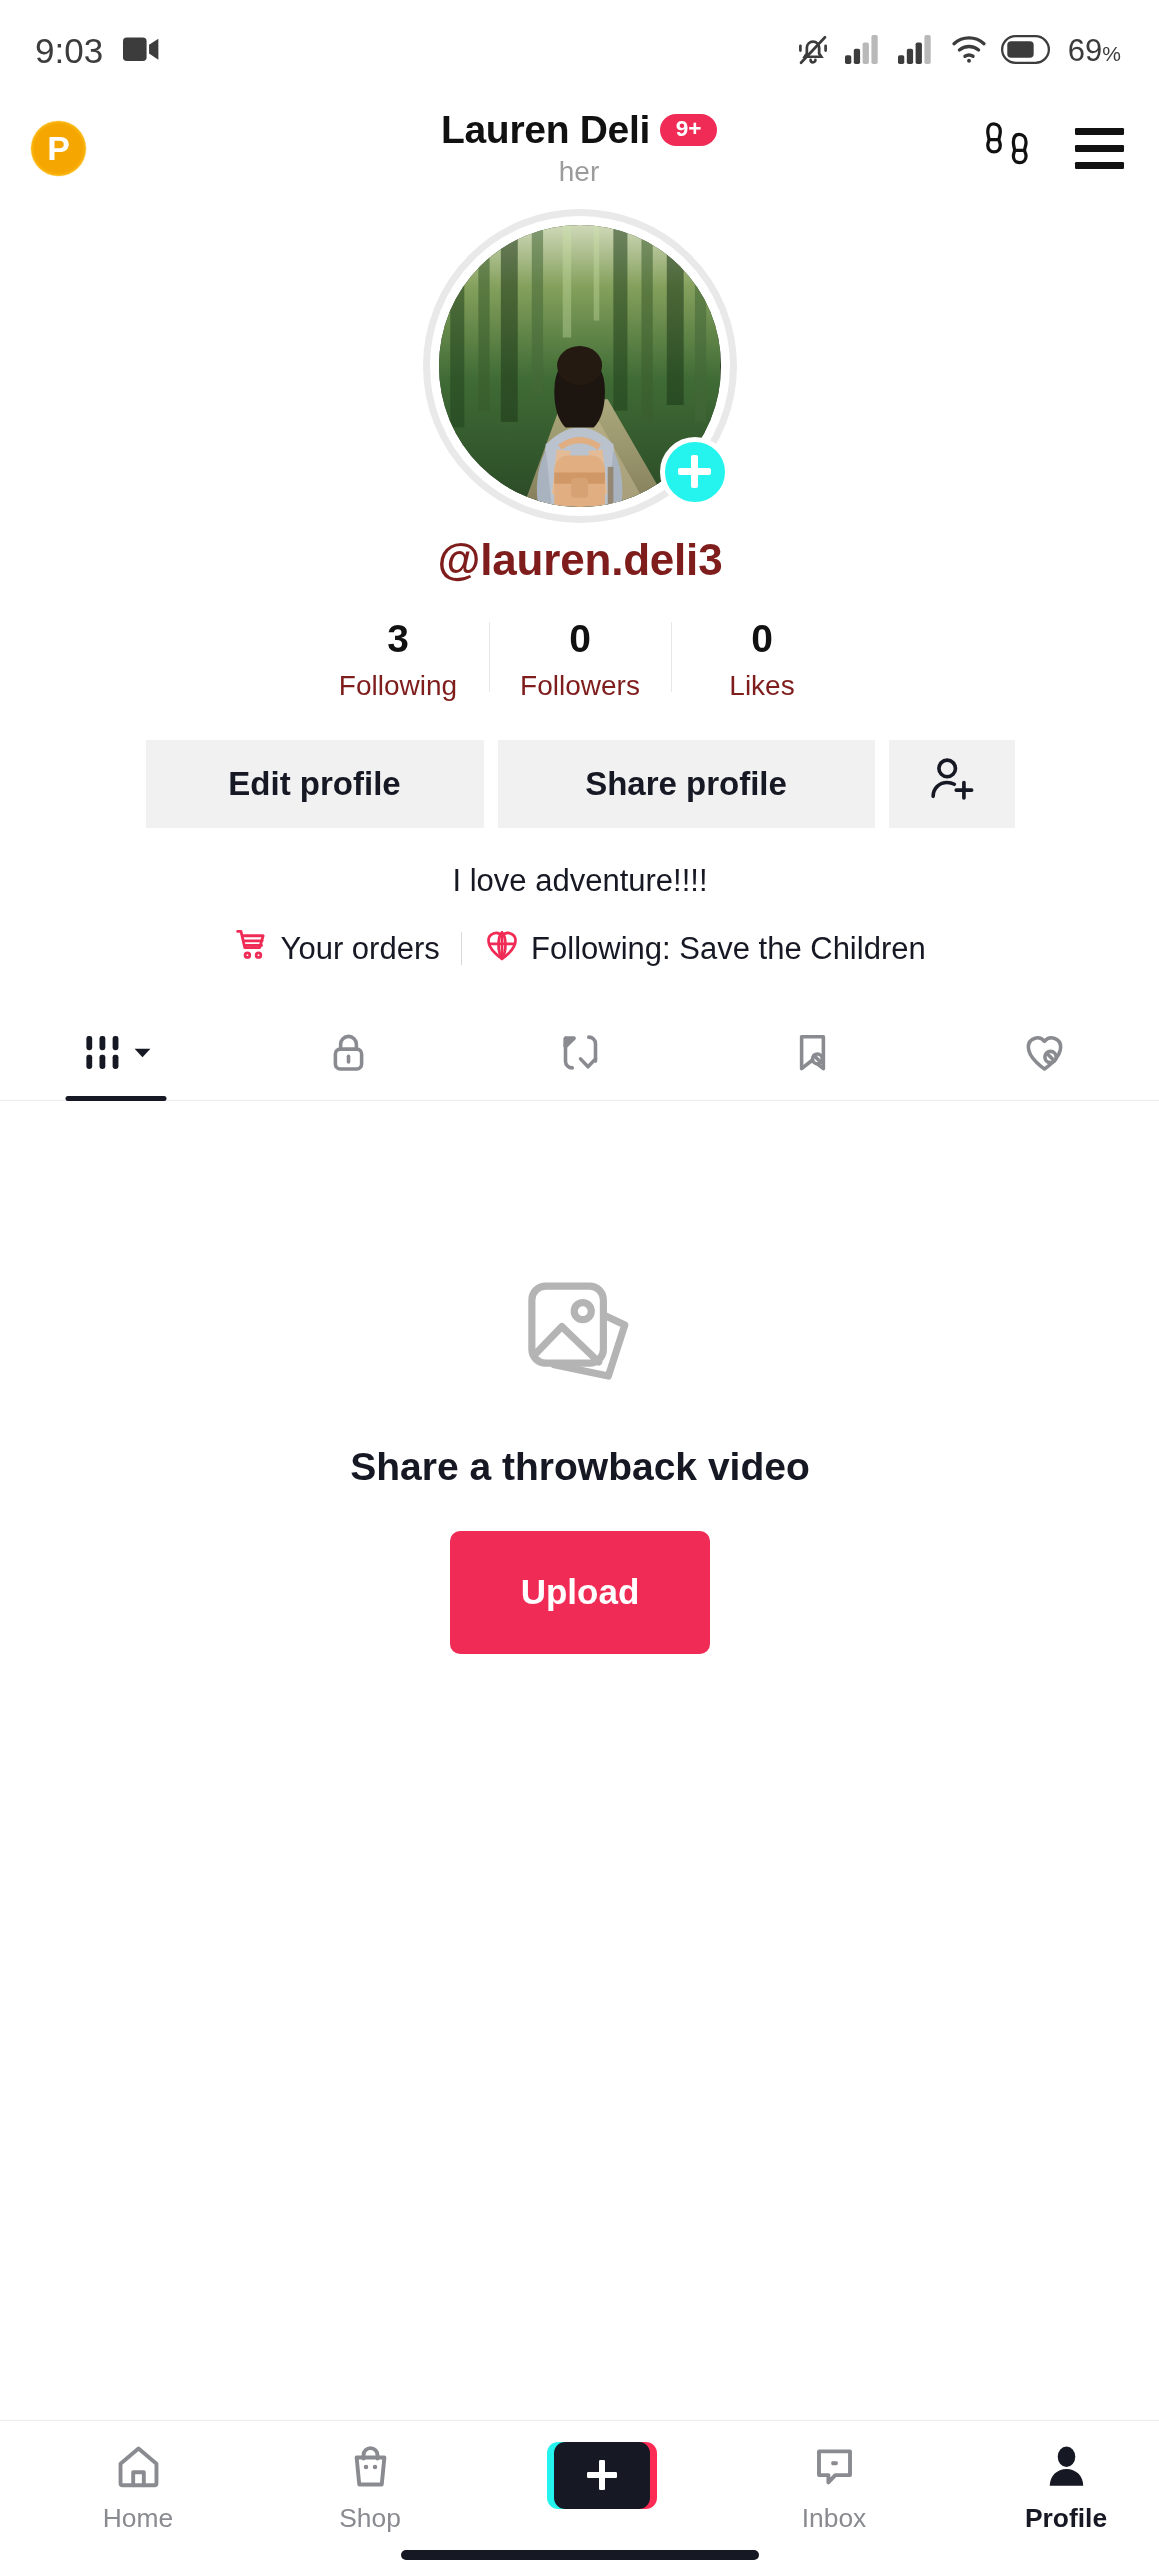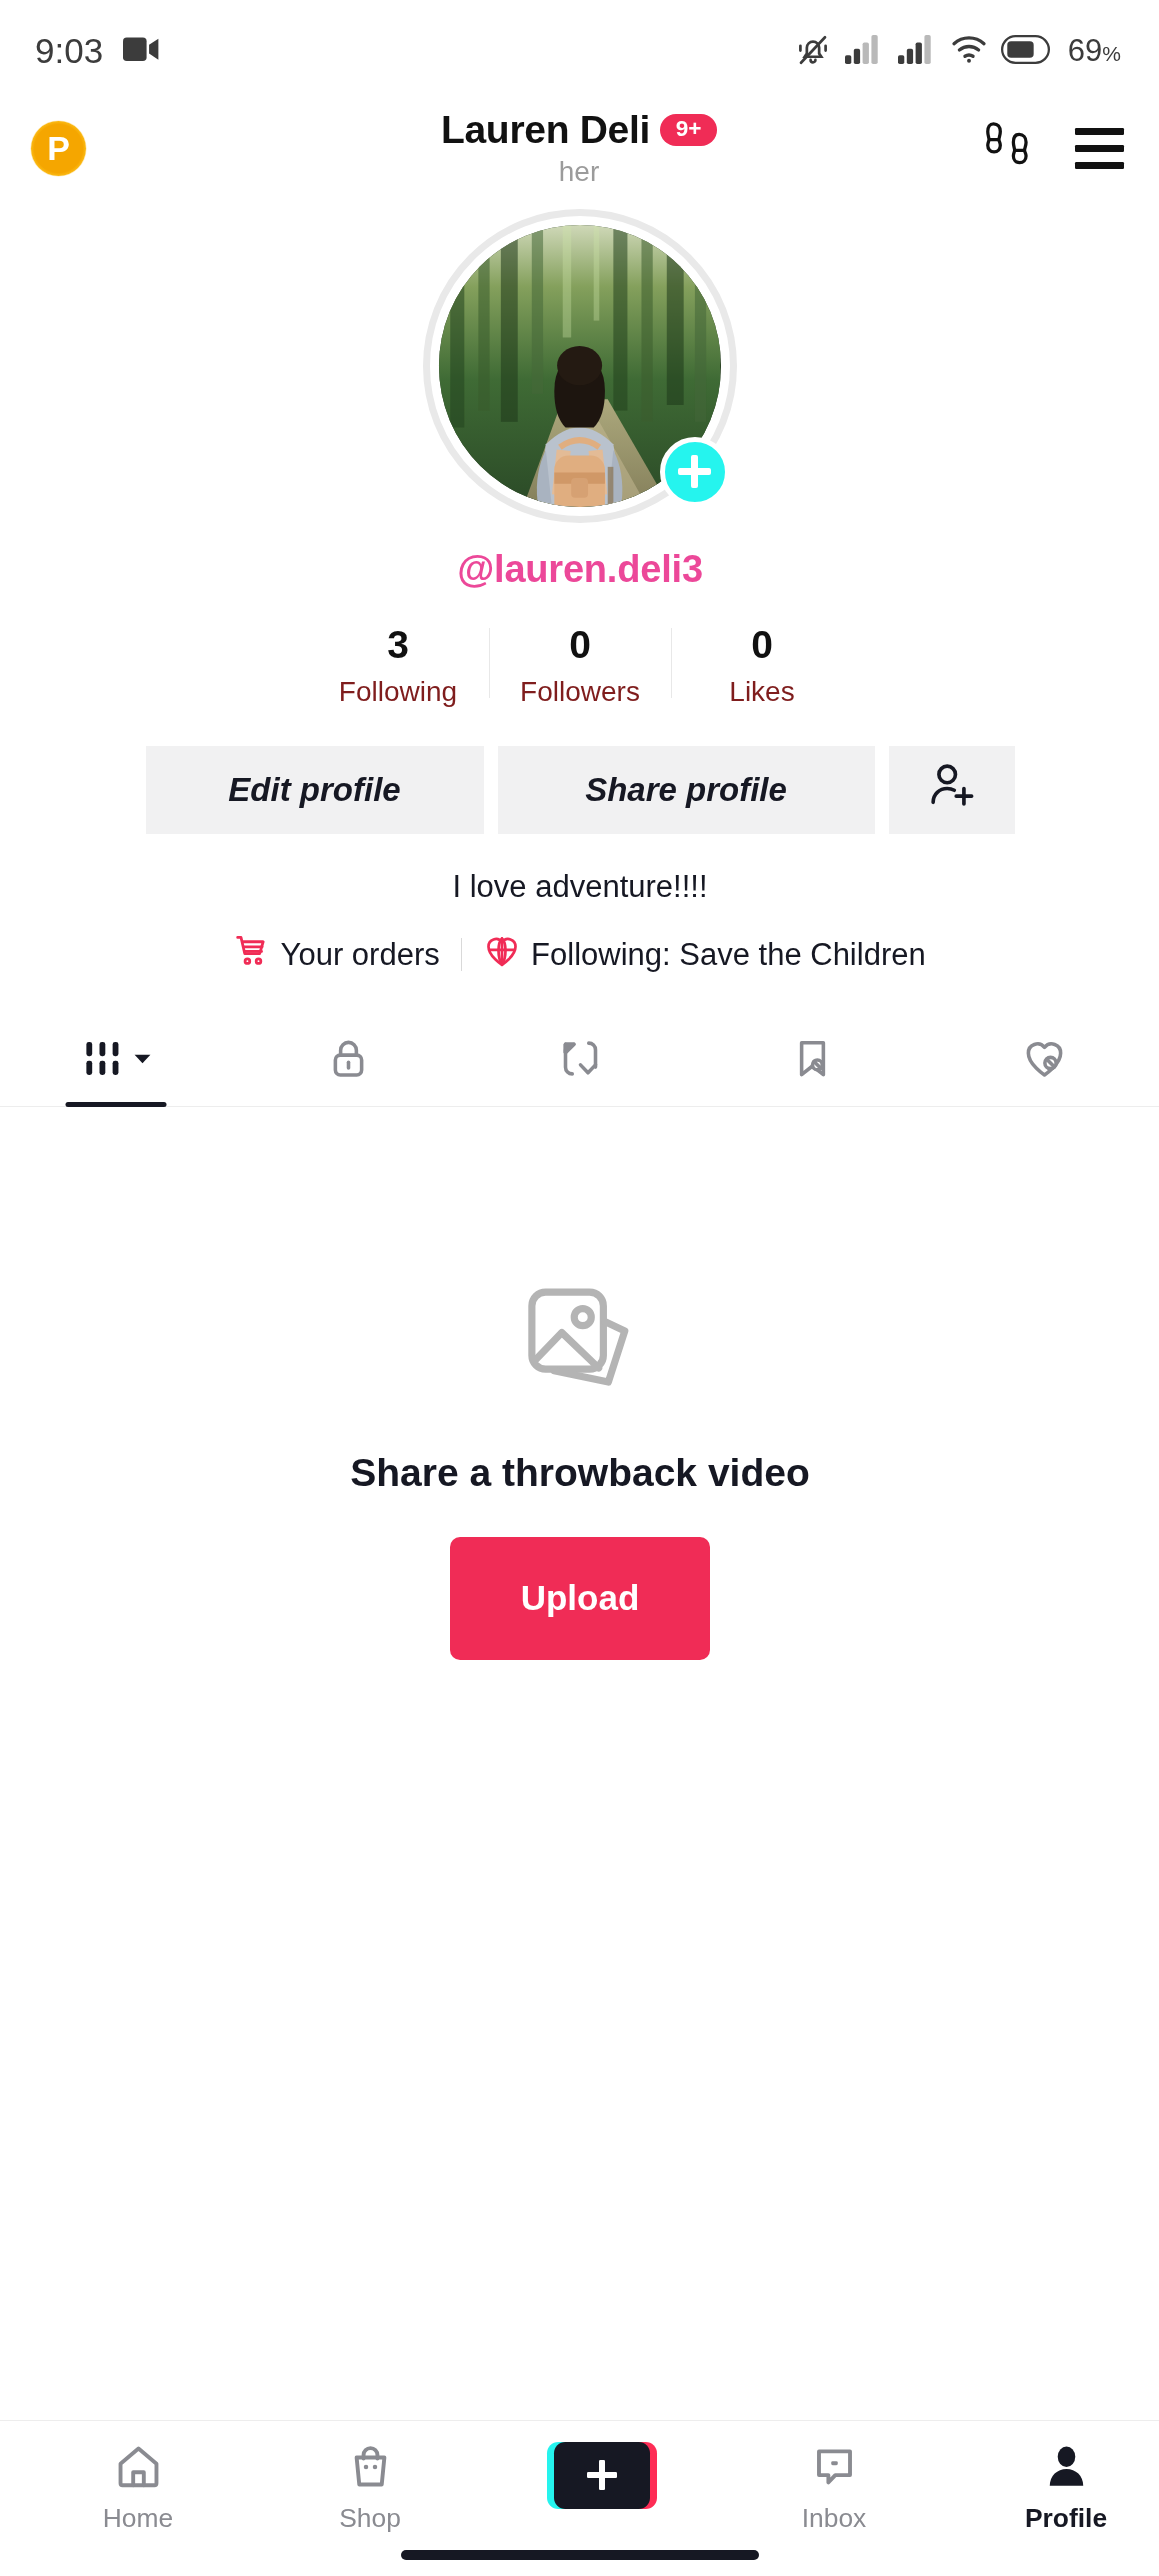--- a/index.html
+++ b/index.html
@@ -134,24 +134,24 @@
     border: 5px solid #ffffff;
     display: flex; align-items: center; justify-content: center;
   }
   .avatar-plus:before, .avatar-plus:after {
     content: ""; position: absolute; background: #ffffff; border-radius: 1.9px;
   }
   .avatar-plus:before { width: 33px; height: 7px; }
   .avatar-plus:after { width: 7px; height: 33px; }
 
   .handle {
-    font-size: 38px;
+    font-size: 44px;
     font-weight: 700;
-    color: #ec4899;
-    margin-top: 25px;
+    color: #7f1d1d;
+    margin-top: 12px;
     letter-spacing: -0.2px;
   }
 
   .stats {
     display: flex;
     align-items: center;
     margin-top: 33px;
   }
   .stat {
     width: 182px;
@@ -176,21 +176,20 @@
     height: 88px;
     background: #f1f1f2;
     border-radius: 0;
     display: flex; align-items: center; justify-content: center;
     font-size: 33px;
     font-weight: 700;
     color: #161823;
     padding: 0 25px;
     border: none;
     font-family: "Liberation Sans", sans-serif;
-    font-style: italic;
   }
   .btn-edit { width: 338px; }
   .btn-share { width: 377px; }
   .btn-icon { width: 126px; padding: 0; }
 
   .bio {
     font-size: 31px;
     color: #161823;
     margin-top: 35px;
   }

